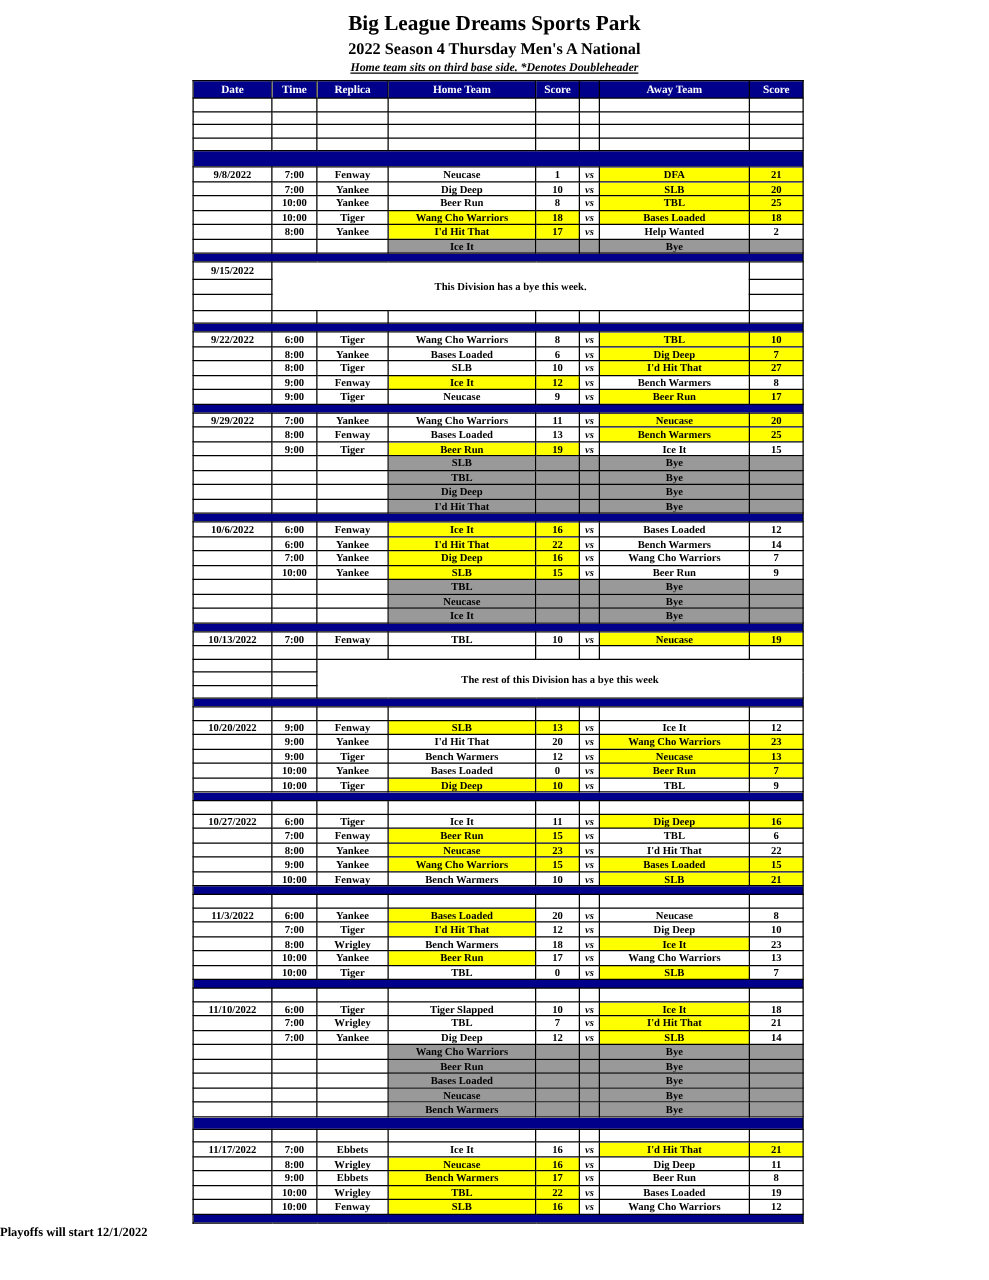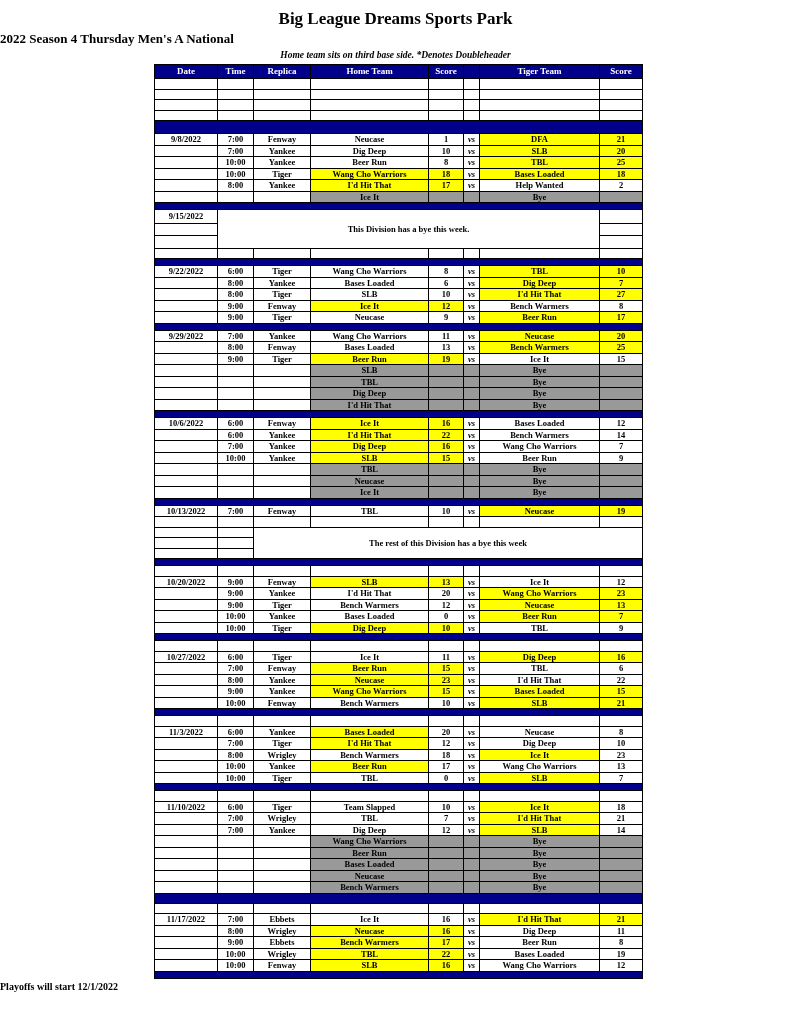--- a/index.html
+++ b/index.html
@@ -1,22 +1,22 @@
 <!DOCTYPE html>
 <html style="--navy: #00008B; --yellow: #FFFF00; --gray: #999999; --hdrtext: #FFFFFF;"><head>
 <meta charset="utf-8">
 <style>
   :root { --navy:#00008B; --yellow:#FFFF00; --gray:#999999; --hdrtext:#FFFFFF; }
   * { box-sizing: border-box; }
   html,body { margin:0; padding:0; background:#fff; }
   .page { position:relative; width:791px; height:1024px; background:#fff;
           font-family:"Liberation Serif","DejaVu Serif",serif; overflow:hidden; }
   .title { text-align:center; font-weight:bold; font-size:17px; padding-top:9px; color:#000; }
-  .subtitle { font-weight:bold; font-size:13px; margin-top:2px; color:#000; }
-  .note { text-align:center; font-weight:bold; font-style:italic; font-size:9.5px; margin-top:3px; color:#000; }
+  .subtitle { text-align:center; font-weight:bold; font-size:13px; margin-top:2px; color:#000; }
+  .note { text-align:center; font-weight:bold; font-style:italic; font-size:9.5px; margin-top:3px; color:#000;text-decoration:underline; }
   table.sched { border-collapse:collapse; table-layout:fixed; width:488px; margin:4px 0 0 154px;border-radius:32px; }
   table.sched td, table.sched th { border:1px solid #000; padding:0; overflow:hidden;
     white-space:nowrap; font-weight:bold; font-size:8.5px; height:10.5px; line-height:10.5px;
     text-align:center; color:#000; }
   table.sched thead th { background:var(--navy); color:var(--hdrtext); font-size:9px; height:13px; line-height:13px; }
   tr.bar td { background:var(--navy); height:7px; line-height:7px; }
   td.hl { background:var(--yellow); }
   td.bye { background:var(--gray); }
   td.vs { font-size:7px; font-style:italic; }
   tr.msgrow td { height:12.5px; line-height:12.5px; }
@@ -45,21 +45,21 @@
         <col class="c7">
     </colgroup>
     <thead>
         <tr>
           <th>Date</th>
           <th>Time</th>
           <th>Replica</th>
           <th>Home Team</th>
           <th>Score</th>
           <th></th>
-          <th>Tiger Team</th>
+          <th>Away Team</th>
           <th>Score</th>
         </tr>
       </thead>
     <tbody>
         <tr>
           <td></td>
           <td></td>
           <td></td>
           <td></td>
           <td></td>
@@ -620,21 +620,21 @@
           <td></td>
           <td></td>
           <td></td>
           <td></td>
           <td></td>
         </tr>
         <tr>
           <td>11/10/2022</td>
           <td>6:00</td>
           <td>Tiger</td>
-          <td>Team Slapped</td>
+          <td>Tiger Slapped</td>
           <td>10</td>
           <td class="vs">vs</td>
           <td class="hl">Ice It</td>
           <td>18</td>
         </tr>
         <tr>
           <td></td>
           <td>7:00</td>
           <td>Wrigley</td>
           <td>TBL</td>

